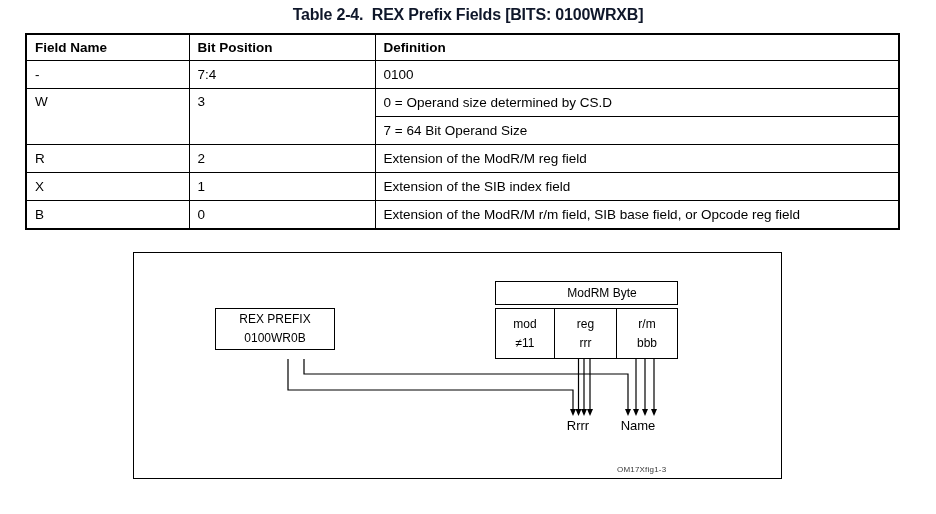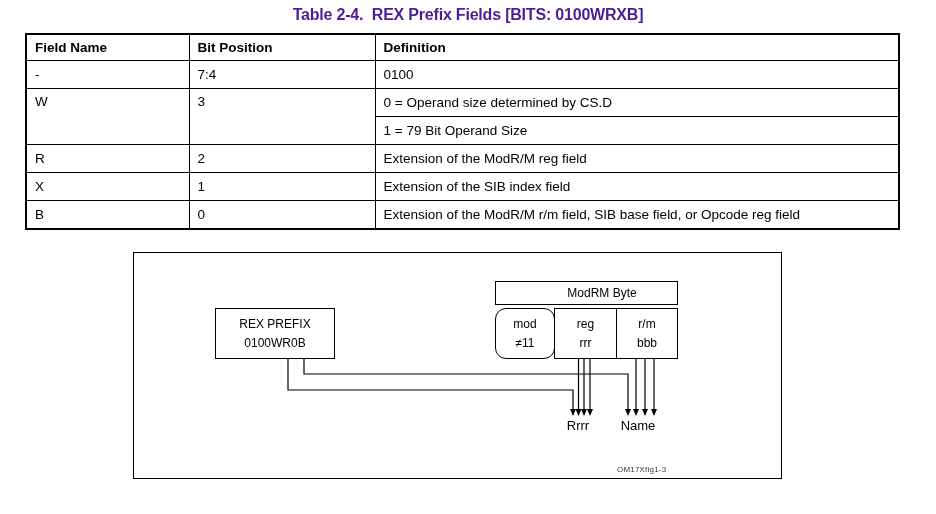--- a/index.html
+++ b/index.html
@@ -2,21 +2,21 @@
 <html><head>
 <meta charset="utf-8">
 <style>
   html,body{margin:0;padding:0;background:#fff;}
   .page{
     position:relative;width:936px;height:514px;background:#ffffff;
     font-family:"Liberation Sans",sans-serif;color:#000;overflow:hidden;
   }
   .table-title{
     position:absolute;left:0;top:6px;width:936px;text-align:center;
-    font-size:16px;font-weight:bold;color:#4c1d95;white-space:pre;
+    font-size:16px;font-weight:bold;color:#0f172a;white-space:pre;
     letter-spacing:-0.2px;
   }
   table.rex-table{
     position:absolute;left:25px;top:33px;width:873px;
     border-collapse:collapse;table-layout:fixed;
     border:2px solid #000;font-size:13.5px;
   }
   .rex-table th,.rex-table td{
     border:1px solid #000;padding:0 0 0 8px;text-align:left;
     vertical-align:middle;font-weight:normal;white-space:nowrap;overflow:hidden;
@@ -27,24 +27,24 @@
   .figure{
     position:absolute;left:133px;top:252px;width:649px;height:227px;
     border:1.5px solid #000;box-sizing:border-box;background:#fff;
   }
   .figure svg{position:absolute;left:0;top:0;pointer-events:none;}
   .fbox{
     position:absolute;border:1px solid #000;box-sizing:border-box;
     display:flex;flex-direction:column;align-items:center;justify-content:center;
     font-size:12px;line-height:19px;background:#fff;text-align:center;
   }
-  .fbox.rex{left:81px;top:55px;width:120px;height:51px;}
+  .fbox.rex{left:81px;top:55px;width:120px;height:42px;}
   .fbox.opcode{left:222px;top:55px;width:125px;height:51px;}
   .fbox.modrm-title{left:361px;top:28px;width:183px;height:24px;padding-left:31px;}
-  .fbox.mod{left:361px;top:55px;width:60px;height:51px;border-radius:11px;}
+  .fbox.mod{left:361px;top:55px;width:60px;height:51px;}
   .fbox.reg{left:420px;top:55px;width:63px;height:51px;}
   .fbox.rm{left:482px;top:55px;width:62px;height:51px;}
   .arrow-label{
     position:absolute;top:165px;font-size:13px;font-weight:normal;
     text-align:center;width:60px;
   }
   .arrow-label.rrrr{left:414px;}
   .arrow-label.bbbb{left:474px;}
   .watermark{
     position:absolute;left:483px;top:212px;width:120px;
@@ -81,21 +81,21 @@
         <td>-</td>
         <td>7:4</td>
         <td>0100</td>
       </tr>
       <tr>
         <td class="vspan" rowspan="2">W</td>
         <td class="vspan" rowspan="2">3</td>
         <td>0 = Operand size determined by CS.D</td>
       </tr>
       <tr>
-        <td>1 = 79 Bit Operand Size</td>
+        <td>7 = 64 Bit Operand Size</td>
       </tr>
       <tr>
         <td>R</td>
         <td>2</td>
         <td>Extension of the ModR/M reg field</td>
       </tr>
       <tr>
         <td>X</td>
         <td>1</td>
         <td>Extension of the SIB index field</td>

